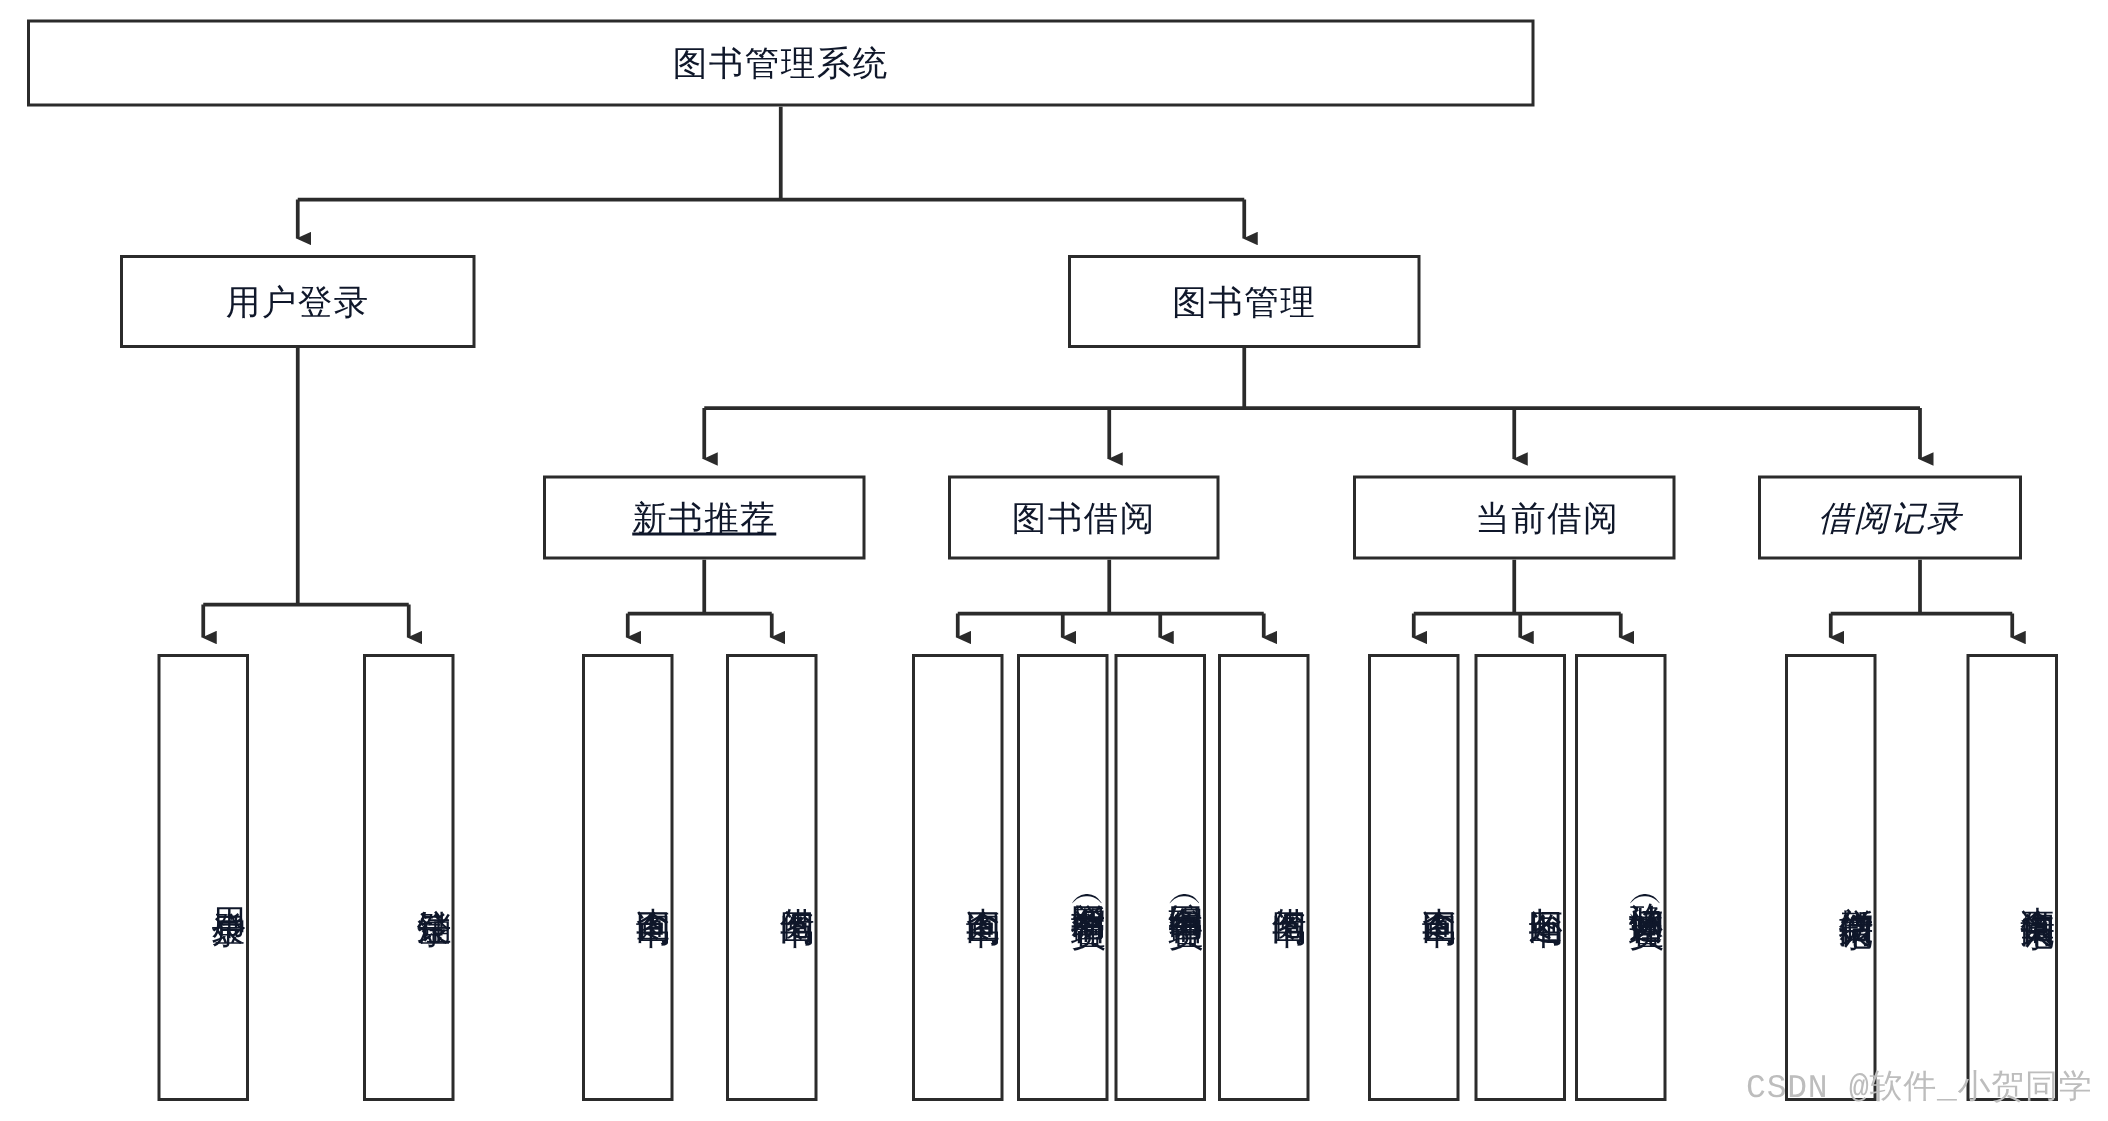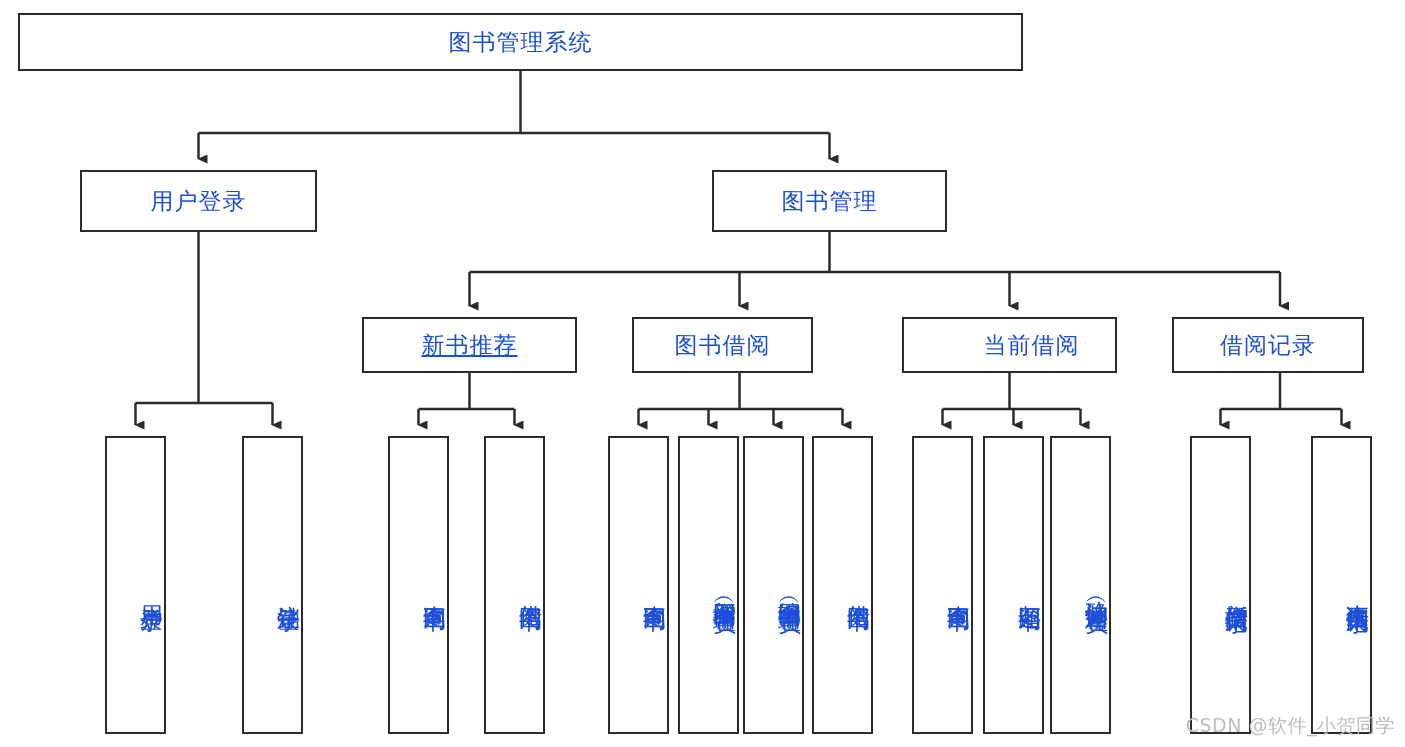--- a/index.html
+++ b/index.html
@@ -18,21 +18,21 @@
     overflow: hidden;
   }
   .node {
     position: absolute;
     box-sizing: border-box;
     border: 2.5px solid #2b2b2b;
     background: #ffffff;
     display: flex;
     align-items: center;
     justify-content: center;
-    color: #1d4ed8;
+    color: #0f172a;
   }
   .node.h {
     font-size: 23px;
     letter-spacing: 1px;
   }
   .node.v {
     writing-mode: vertical-rl;
     text-orientation: upright;
     font-size: 23px;
     line-height: 1.12;
@@ -52,24 +52,25 @@
     left: 0;
     top: 0;
     width: 1405px;
     height: 747px;
     pointer-events: none;
   }
   .watermark {
     position: absolute;
     right: 10px;
     bottom: 8px;
-    font-size: 19px;
+    font-size: 22px;
     color: #bdbdbd;
     letter-spacing: 0.5px;
     white-space: nowrap;
+    font-family: Liberation Mono, monospace;
   }
 </style>
 </head>
 <body>
 
 <div id="canvas">
 
   <svg class="edges" viewBox="0 0 1405 747">
     <defs>
       <marker id="arrow" markerWidth="9" markerHeight="10" refX="4.5" refY="9" orient="auto" markerUnits="userSpaceOnUse">
@@ -125,21 +126,21 @@
       </div>
       <div class="node h" style="left: 362px; top: 317px; width: 215px; height: 56px; text-decoration: underline;">
         <span>新书推荐</span>
       </div>
       <div class="node h" style="left: 632px; top: 317px; width: 181px; height: 56px;">
         <span>图书借阅</span>
       </div>
       <div class="node h" style="left: 902px; top: 317px; width: 215px; height: 56px; padding-left: 44px;">
         <span>当前借阅</span>
       </div>
-      <div class="node h" style="left: 1172px; top: 317px; width: 192px; height: 56px;">
+      <div class="node h" style="left: 1172px; top: 317px; width: 176px; height: 56px; font-style: italic;">
         <span>借阅记录</span>
       </div>
       <div class="node v tall" style="left: 105px; top: 436px; width: 61px; height: 298px;">
         <span>用户登录</span>
       </div>
       <div class="node v tall" style="left: 242px; top: 436px; width: 61px; height: 298px;">
         <span>注销登录</span>
       </div>
       <div class="node v tall" style="left: 388px; top: 436px; width: 61px; height: 298px;">
         <span>查询图书</span>

